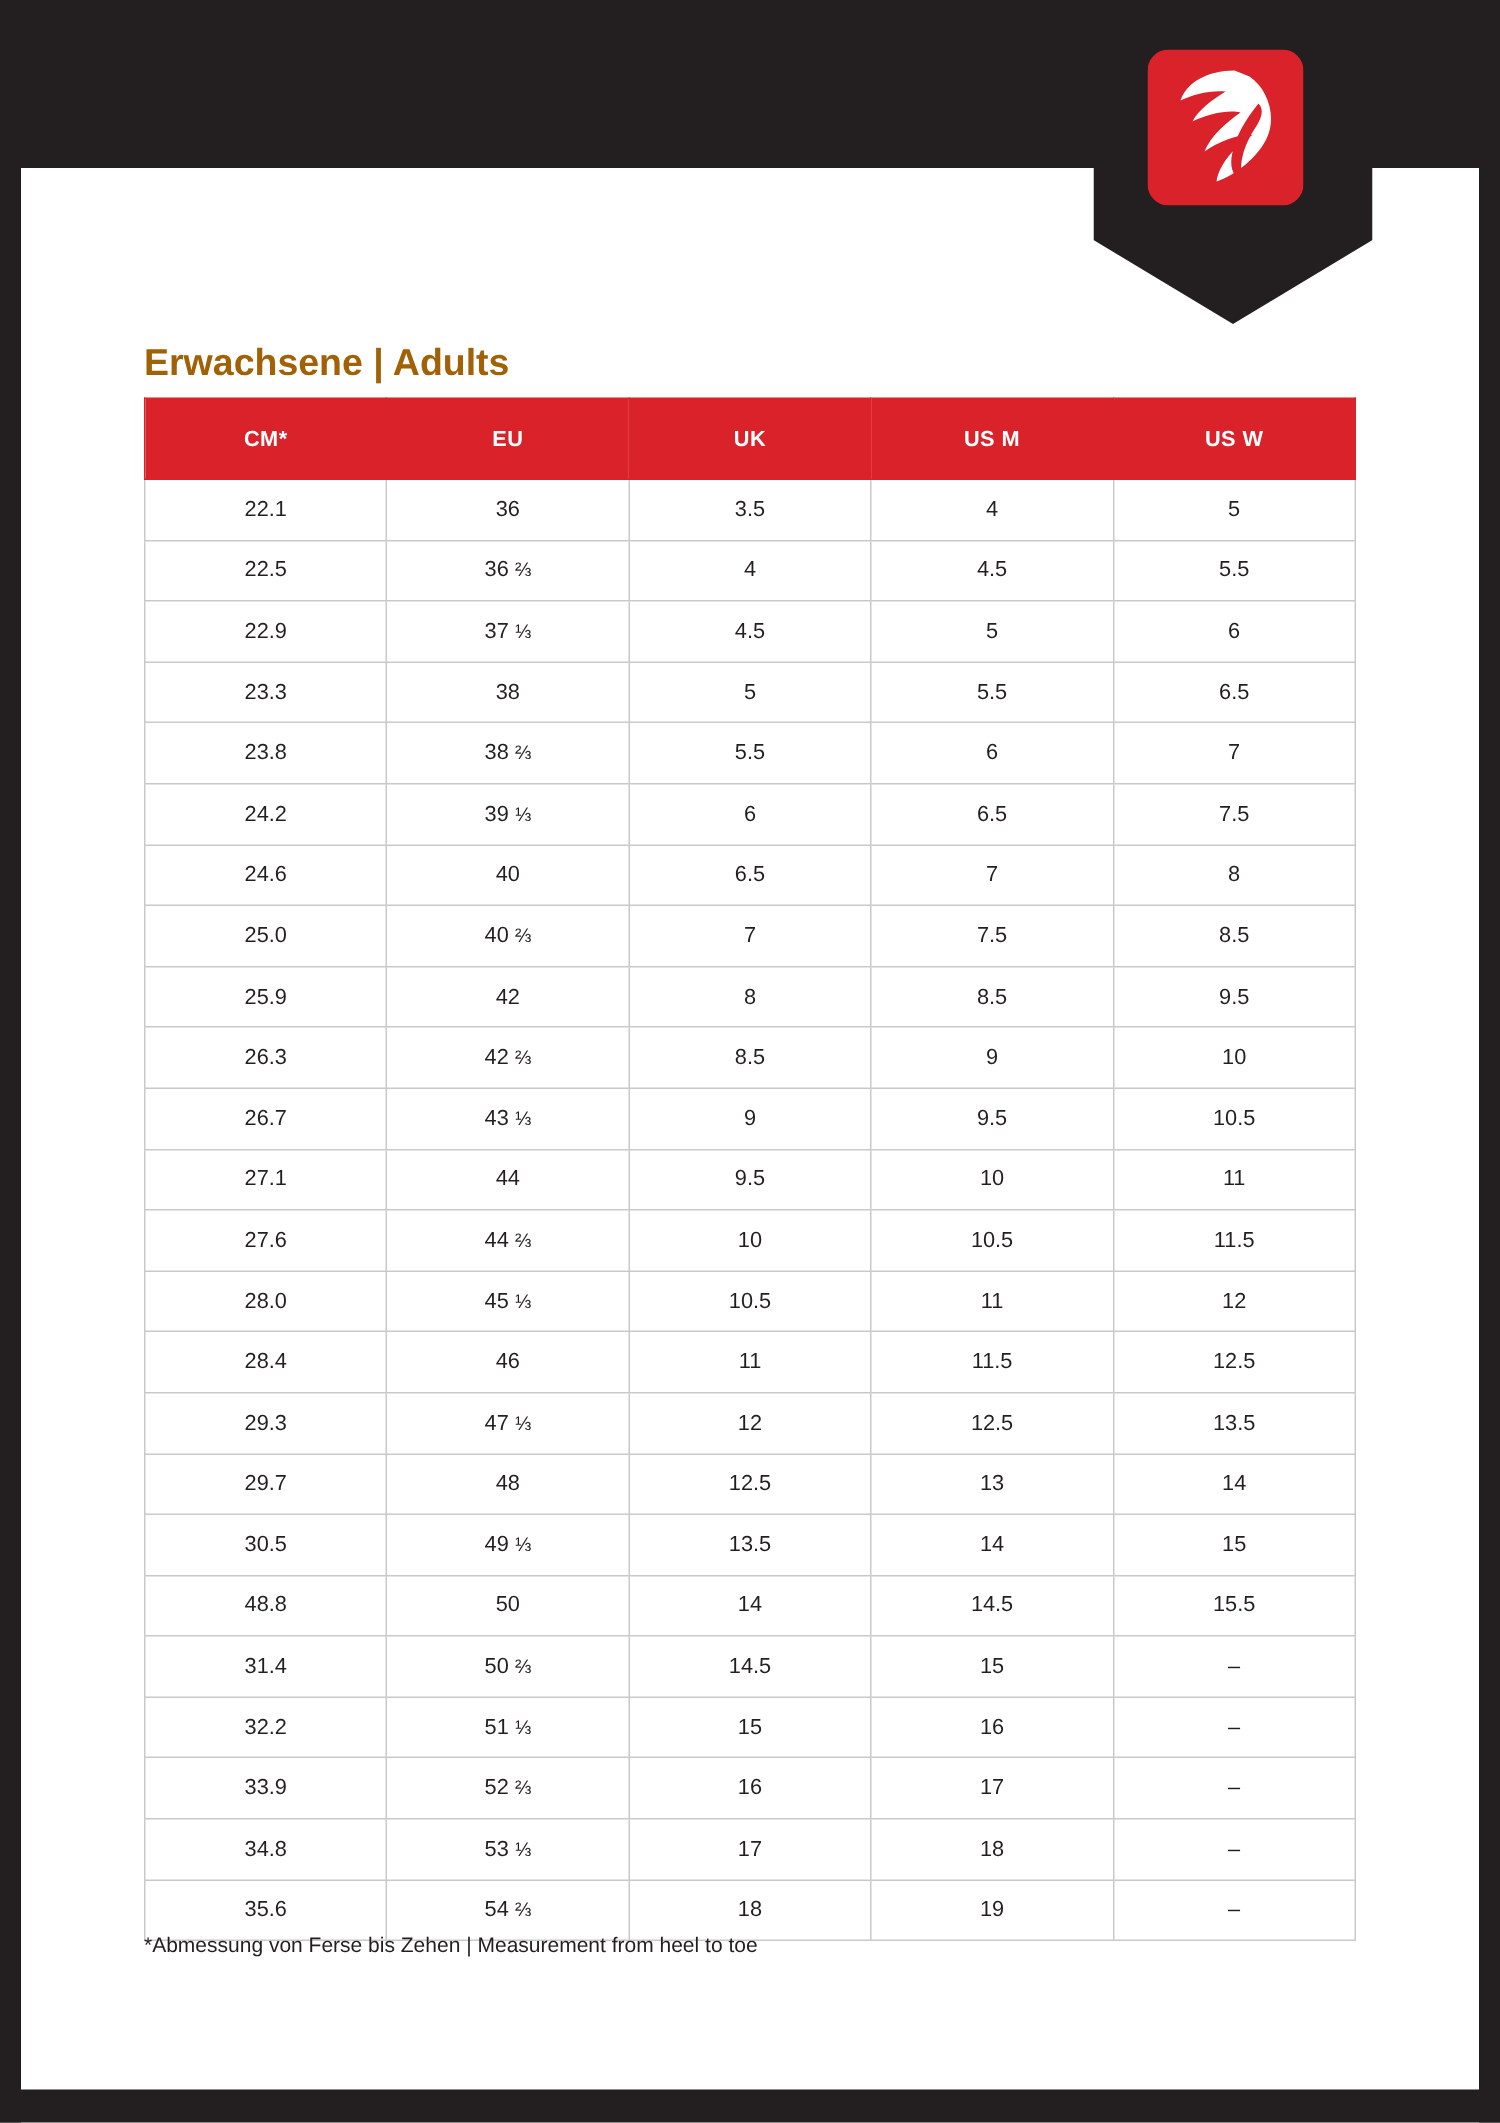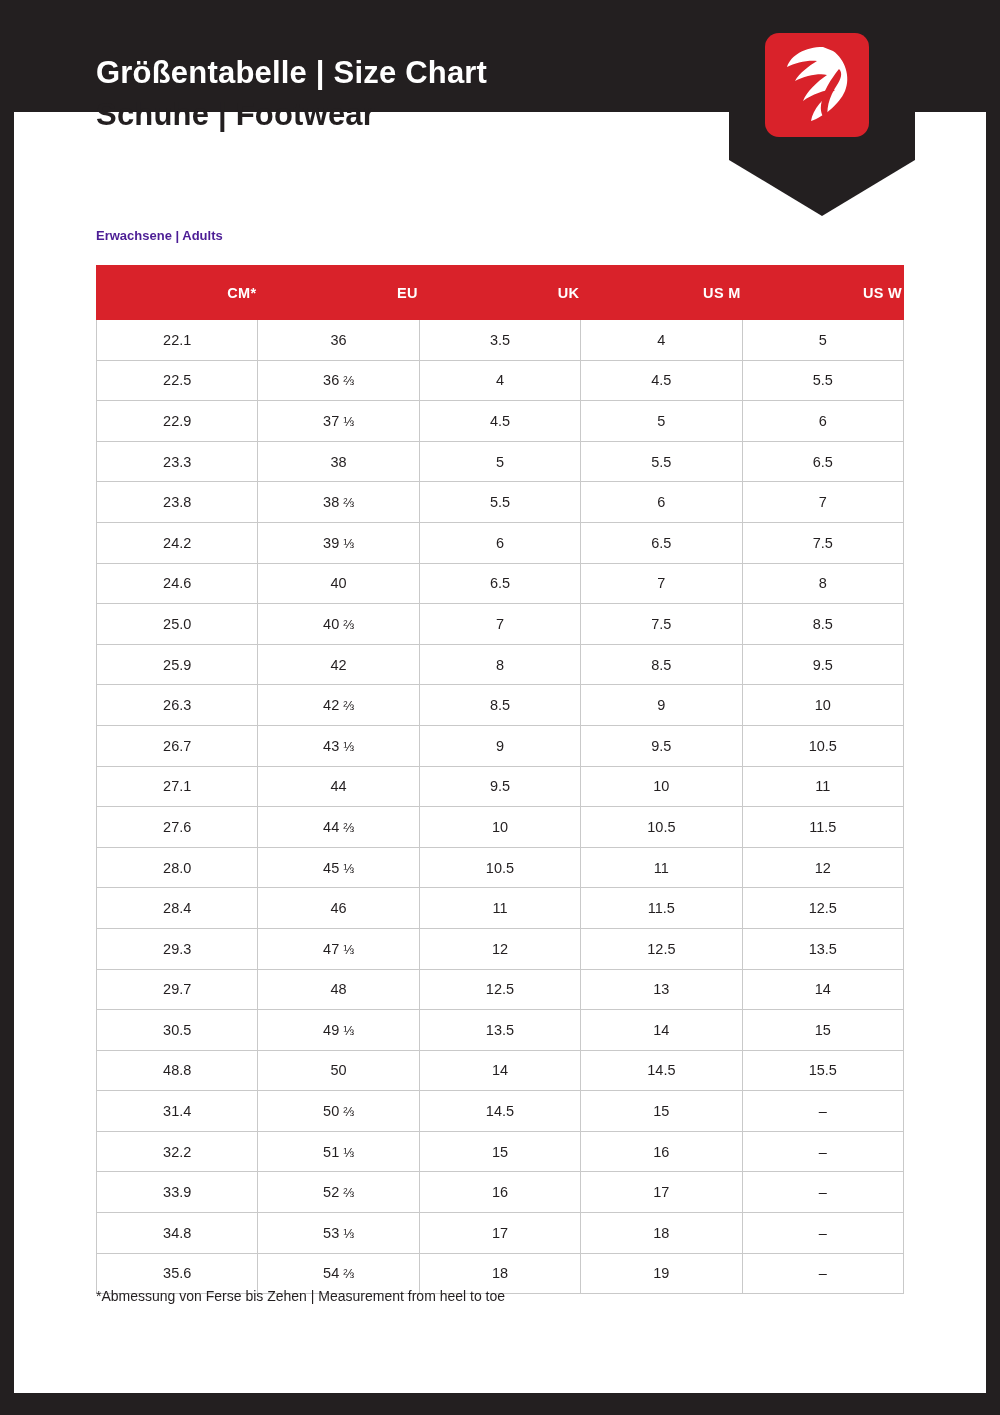--- a/index.html
+++ b/index.html
@@ -86,43 +86,43 @@
   .logo-mark {
     position: absolute;
     left: 36px; top: 33px;
     width: 104px; height: 104px;
   }
 
   
   .section-heading {
     position: absolute;
     left: 96px; top: 228px;
-    font-size: 13px;
+    font-size: 25px;
     font-weight: bold;
-    color: #4c1d95;
+    color: #a16207;
   }
 
   
   .table-wrap {
     position: absolute;
     left: 96px; top: 265px;
     width: 808px;
   }
   table.size-table {
     border-collapse: collapse;
     width: 808px;
     table-layout: fixed;
   }
   table.size-table th {
     background: #d9222a;
     color: #ffffff;
     font-size: 14.5px;
     font-weight: bold;
     height: 51px;
-    text-align: right;
+    text-align: center;
     border: 1px solid #d9222a;
     letter-spacing: 0.3px;
   }
   table.size-table td {
     border: 1px solid #c9c9c9;
     height: 37.6px;
     text-align: center;
     font-size: 14.5px;
     color: #231f20;
     background: #ffffff;
@@ -143,24 +143,20 @@
 </head>
 <body>
 
 <div class="page">
 
   <div class="header-bar"></div>
   <div class="edge-left"></div>
   <div class="edge-right"></div>
   <div class="footer-bar"></div>
 
-  <div class="title-block">
-    <div class="title-line1">Größentabelle | Size Chart</div>
-    <div class="title-line2">Schuhe | Footwear</div>
-  </div>
 
   <div class="logo-badge">
     <svg class="shield" viewBox="0 0 186 216">
       <polygon points="0,0 186,0 186,160 93,216 0,160" fill="#231f20"></polygon>
     </svg>
     <svg class="logo-mark" viewBox="0 0 104 104">
       <rect x="0" y="0" width="104" height="104" rx="14" ry="14" fill="#d9222a"></rect>
       <path d="M58 14 C40 14, 26 22, 22 34 C30 30, 42 27, 52 28 C44 33, 34 40, 30 48 C40 43, 54 40, 62 42 C52 49, 42 58, 38 68 C48 61, 62 56, 70 57 C58 65, 48 76, 46 88 C58 84, 74 72, 80 58 C86 44, 80 26, 68 18 Z" fill="#ffffff"></path>
       <path d="M74 36 C66 46, 58 58, 56 72 C55 80, 58 86, 64 88 C60 78, 64 64, 72 52 C76 46, 78 40, 74 36 Z" fill="#d9222a"></path>
     </svg>

